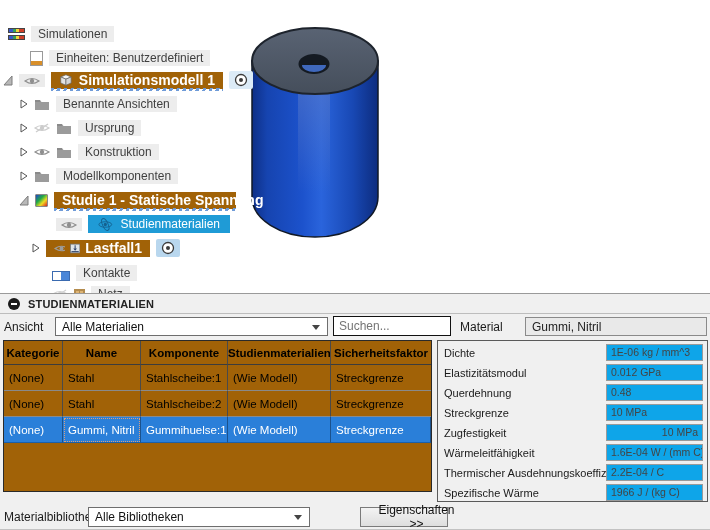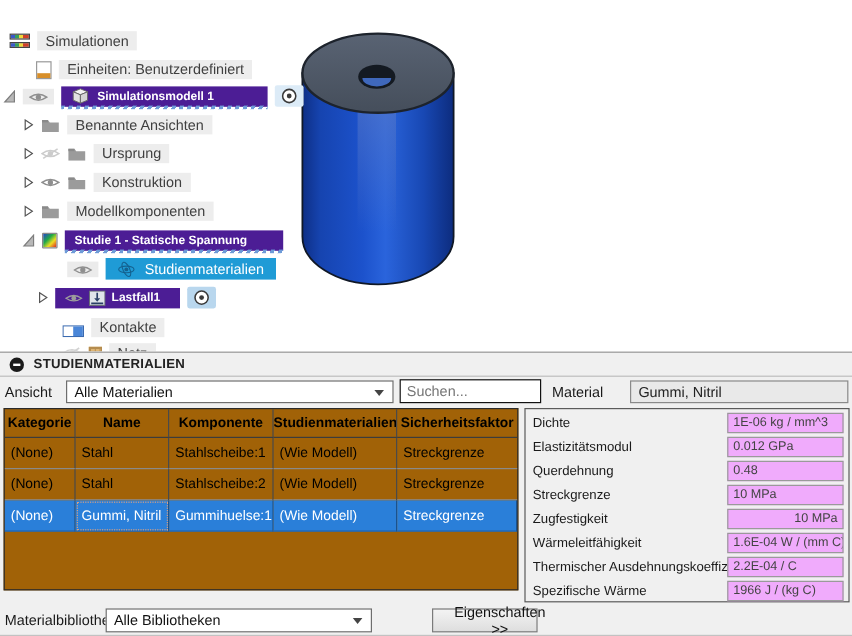--- a/index.html
+++ b/index.html
@@ -5,21 +5,21 @@
   * { margin:0; padding:0; box-sizing:border-box; }
   html,body { width:710px; height:530px; }
   body { font-family:"Liberation Sans", sans-serif; background:#fff; position:relative; overflow:hidden; }
   .screen { position:absolute; left:0; top:0; width:622px; height:530px; background:#fff;margin-top:23px; }
 
   
   .viewport { position:absolute; left:0; top:0; width:710px; height:270px; overflow:hidden; background:#fff; }
   .trow { position:absolute; height:18px; display:flex; align-items:center; gap:6px; font-size:12px; color:#3f3f3f; white-space:nowrap; }
   .chip { background:#ededed; padding:1px 7px; }
   .eyechip { background:#ebebeb; padding:2px 5px 1px 5px; display:flex; align-items:center; }
-  .darkbar { background:#4c1d95; color:#fff; font-weight:bold; font-size:10px; display:flex; align-items:center; gap:6px; padding:0 8px; height:17px; position:relative; }
+  .darkbar { background:#a16207; color:#fff; font-weight:bold; font-size:14px; display:flex; align-items:center; gap:6px; padding:0 8px; height:17px; position:relative; }
   .hatch { position:absolute; left:0; right:0; bottom:-2px; height:3px;
            background:repeating-linear-gradient(115deg,#6f9bd8 0 3px, rgba(0,0,0,0) 3px 6px); }
   .bluebar { background:#1f9bd6; color:#fff; font-size:12px; display:flex; align-items:center; gap:8px; padding:0 10px; height:18px; }
   .radiochip { display:flex; align-items:center; justify-content:center; padding:2px 5px; border-radius:2px; }
   .radiochip.pale { background:#dcebf7; }
   .radiochip.blue { background:#b9d7ee; }
   .simbars { display:flex; flex-direction:column; gap:2px; }
   .simbar { width:17px; height:5px; border:1px solid #444;
             background:linear-gradient(90deg,#3a58c8 0 25%,#35a05a 25% 45%,#f0d83a 45% 70%,#d04028 70% 100%); }
   .docicon { width:13px; height:15px; border:1px solid #999; background:#fff; position:relative; }
@@ -50,21 +50,21 @@
   .thead .tc { padding-left:0; }
   .tc:last-child { border-right:none; }
   .trow-data .tc { border-bottom:1px solid #8a8a8a; }
   .trow-data.selected .tc { background:#2a7fd9; color:#fff; border-right:1px solid rgba(0,0,0,.35); border-bottom:1px solid #1b5fa8; }
   .trow-data.selected .tc.focuscell { outline:1px dotted #d8a080; outline-offset:-2px; }
 
   
   .props { position:absolute; left:437px; top:46px; width:271px; height:162px; background:#f0f0f0; border:1px solid #5a5a5a; }
   .prow { position:absolute; left:0; width:100%; height:20px; }
   .plabel { position:absolute; left:6px; top:3px; font-size:11px; color:#1a1a1a; white-space:nowrap; }
-  .pval { position:absolute; left:168px; top:0; width:97px; height:17px; background:#f0abfc; border:1px solid #9a9a9a; font-size:10.5px; color:#444; padding:1px 4px; white-space:nowrap; overflow:hidden; }
+  .pval { position:absolute; left:168px; top:0; width:97px; height:17px; background:#0ea5e9; border:1px solid #9a9a9a; font-size:10.5px; color:#444; padding:1px 4px; white-space:nowrap; overflow:hidden; }
 
   .btn { position:absolute; background:linear-gradient(#f3f3f3,#dedede); border:1px solid #7a7a7a; font-size:12px; color:#111; display:flex; align-items:center; justify-content:center; font-family:"Liberation Sans",sans-serif;padding-left:25px; }
   .footer-sep { position:absolute; left:0; top:235px; width:100%; border-top:1px solid #c2c2c2; }
 
   svg { display:block; }
 </style>
 </head>
 <body>
 
 <div class="screen">

